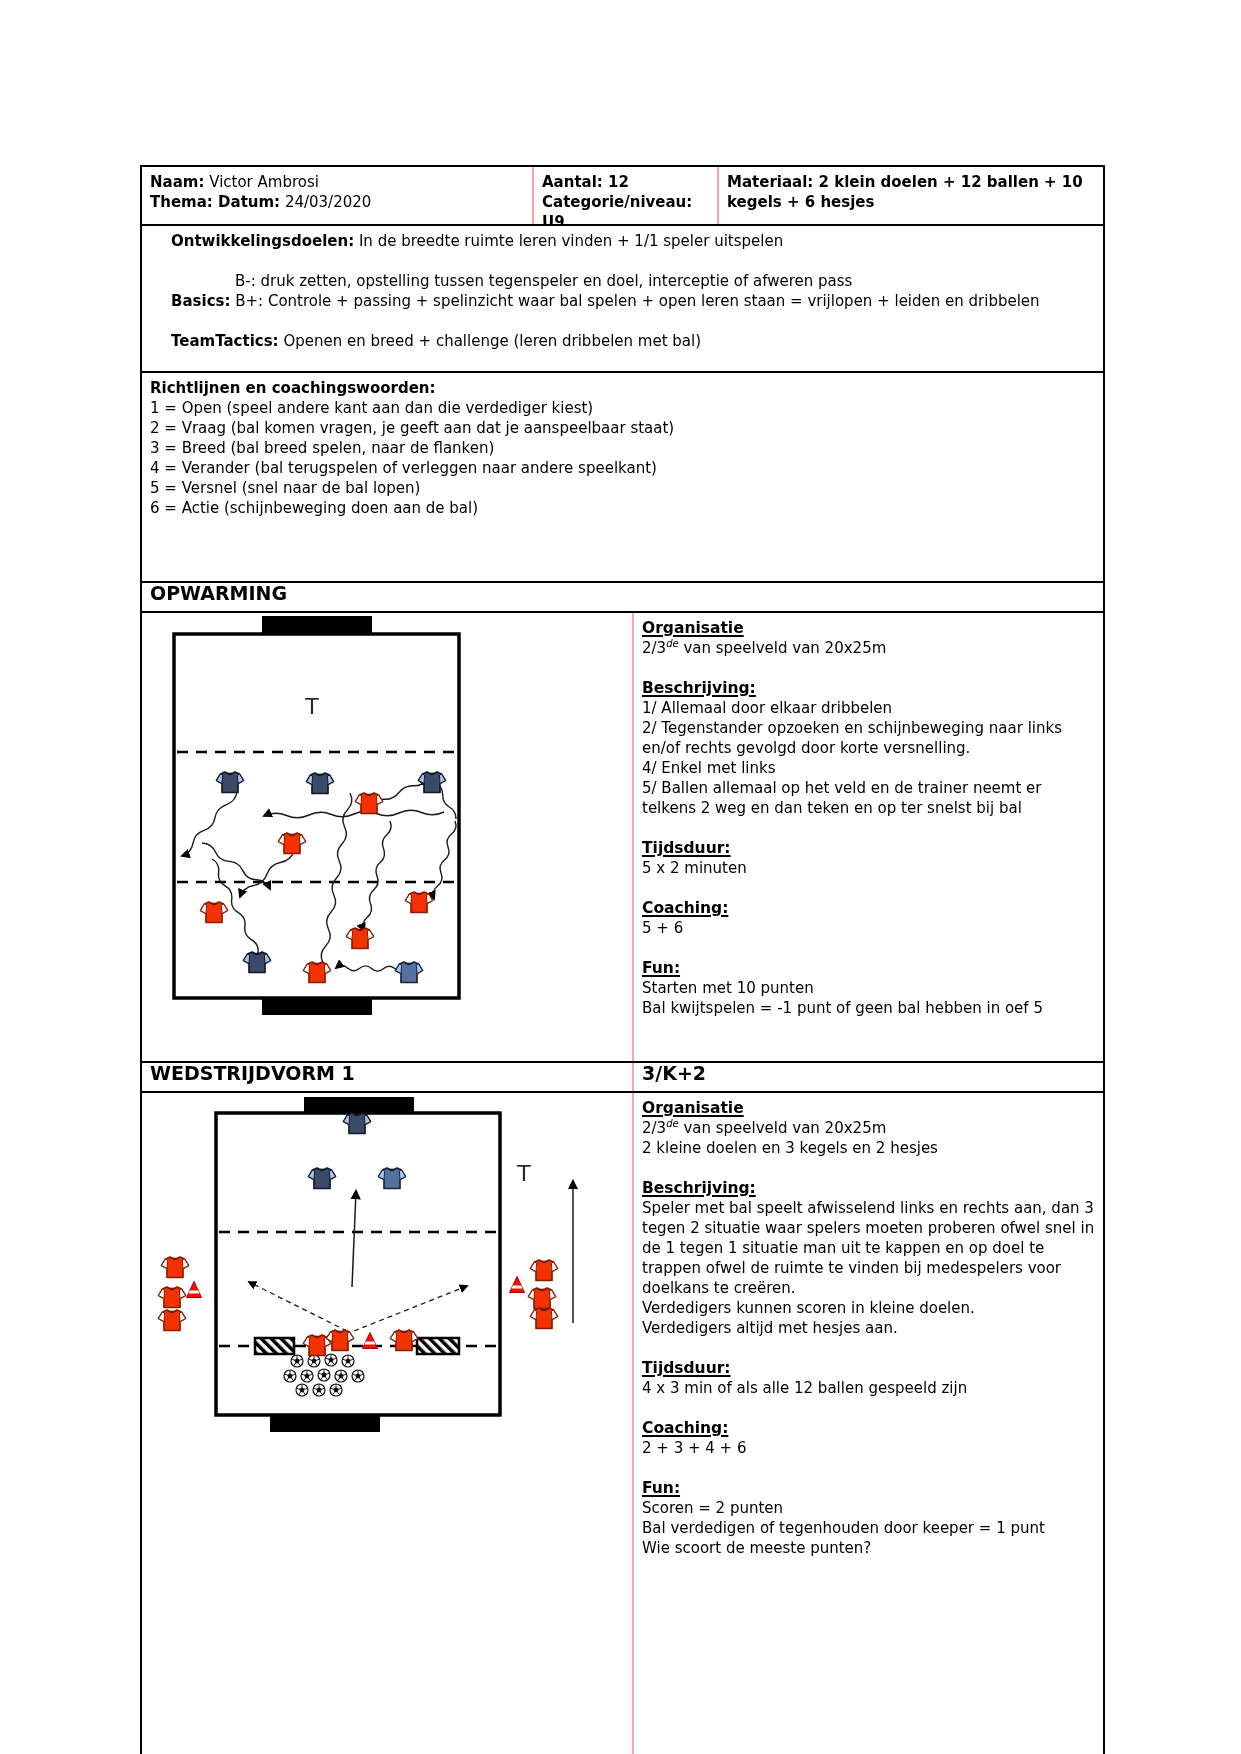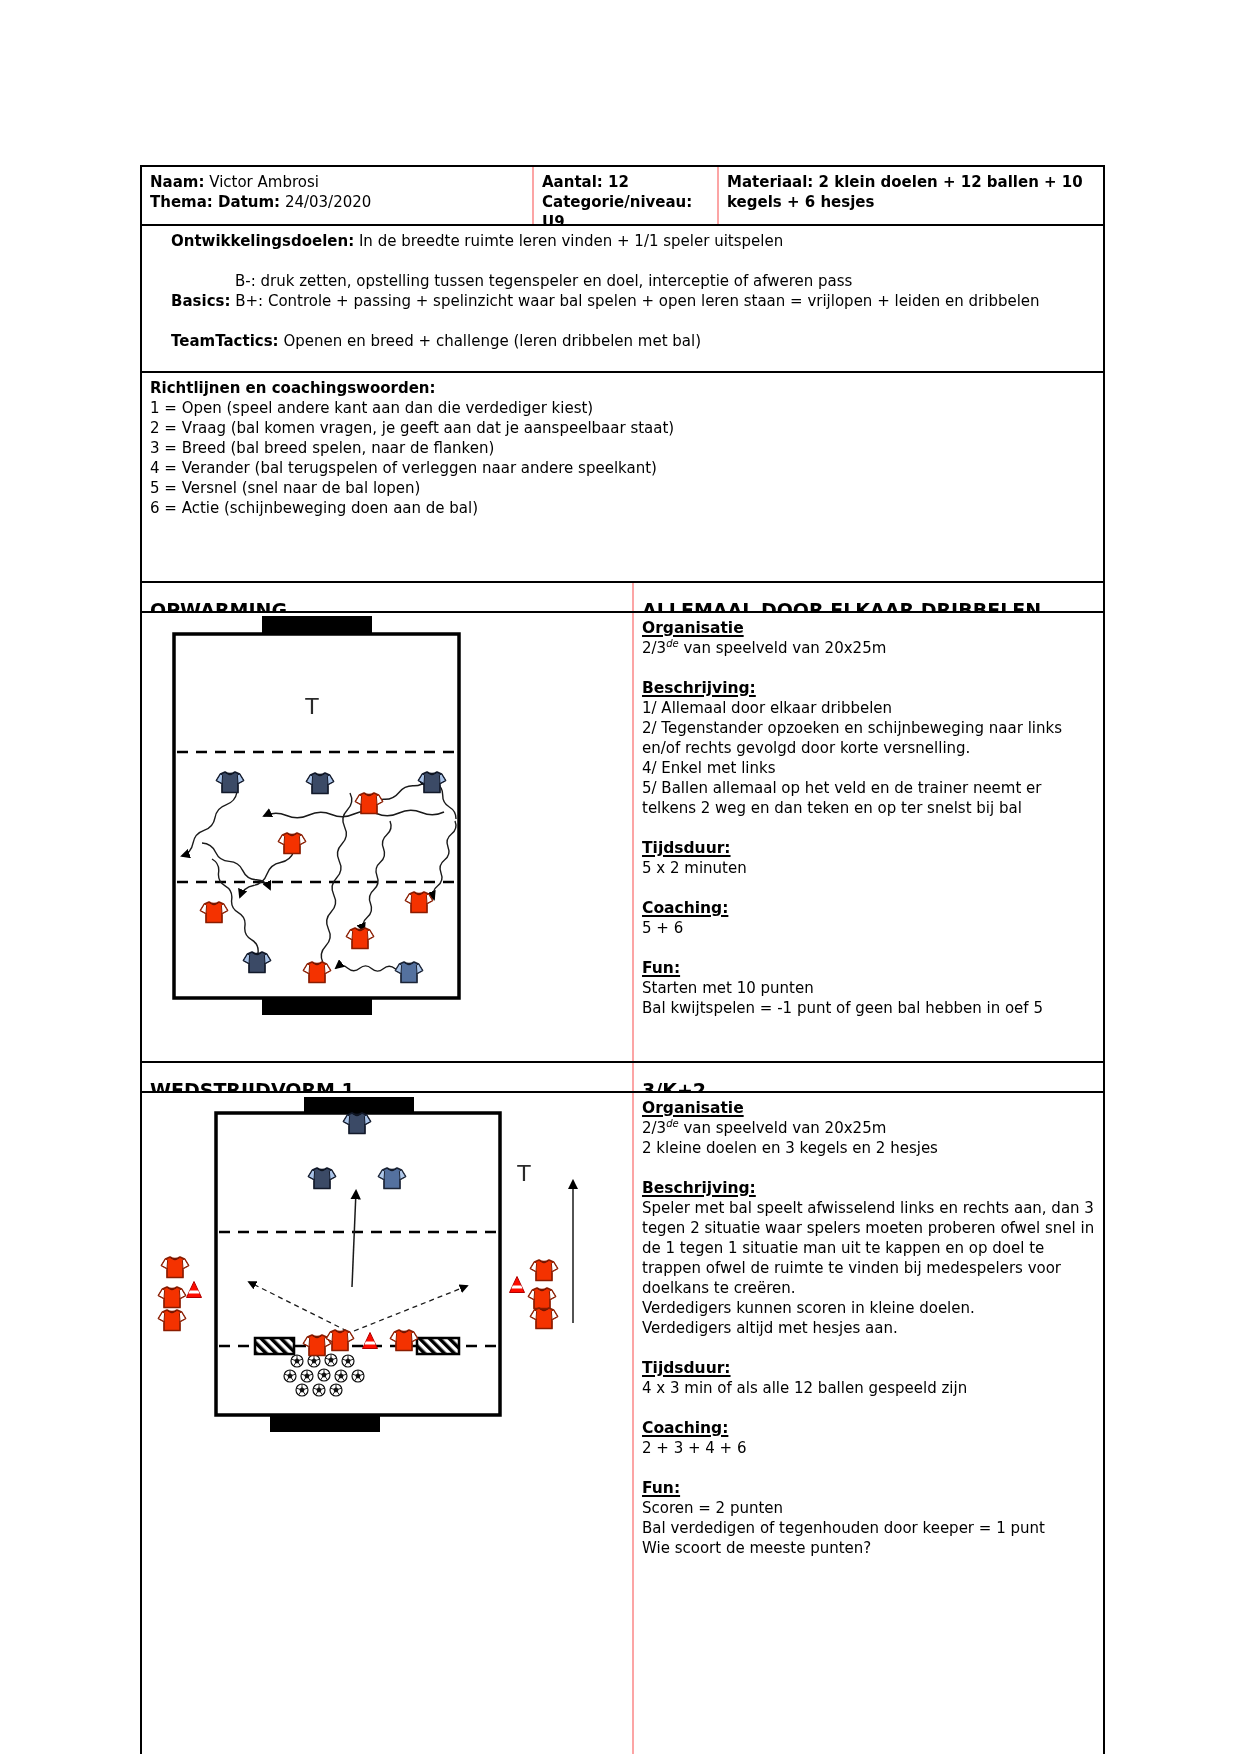--- a/index.html
+++ b/index.html
@@ -19,21 +19,21 @@
   .c + .c{border-left:2px solid #fca5a5;}
   .nopad{padding:0;}
   .row-header{grid-template-columns:390px 185px 1fr;height:57px;}
   .row-goals{grid-template-columns:1fr;height:147px;padding-left:21px;}
   .row-richt{grid-template-columns:1fr;height:210px;}
   .row-sechead{grid-template-columns:490px 1fr;height:30px;}
   .row-sec1{grid-template-columns:490px 1fr;height:450px;}
   .row-sec2{grid-template-columns:490px 1fr;height:677px;}
   .t{font-size:15px;line-height:20px;}
   b{font-weight:bold;}
-  .sectitle{font-size:19px;font-weight:bold;line-height:20px;padding-top:17px;white-space:nowrap;}
+  .sectitle{font-size:19px;font-weight:bold;line-height:20px;padding-top:0;white-space:nowrap;}
   .sub{font-weight:bold;text-decoration:underline;text-decoration-thickness:1.5px;text-underline-offset:2px;font-size:15.5px;line-height:20px;}
   .blk{margin-bottom:20px;}
   .line{font-size:15px;line-height:20px;}
   .indent{padding-left:64px;}
   .gap{height:20px;}
   sup{font-size:10px;vertical-align:super;line-height:0;font-style:italic;}
   .diagram{position:relative;width:100%;height:100%;}
   svg{display:block;}
 </style>
 </head>
@@ -76,21 +76,20 @@
           <div class="line">3 = Breed (bal breed spelen, naar de flanken)</div>
           <div class="line">4 = Verander (bal terugspelen of verleggen naar andere speelkant)</div>
           <div class="line">5 = Versnel (snel naar de bal lopen)</div>
           <div class="line">6 = Actie (schijnbeweging doen aan de bal)</div>
         </div>
     </div>
   </div>
 
   <div class="row row-sechead">
     <div class="c sectitle">OPWARMING</div>
-    <div class="c sectitle">ALLEMAAL DOOR ELKAAR DRIBBELEN</div>
   </div>
 
   <div class="row row-sec1">
     <div class="c nopad">
       <div class="diagram" id="diag1">
           <svg width="490" height="450" viewBox="0 0 490 450">
             <defs>
               <marker id="d1arr" viewBox="0 0 10 10" refX="8" refY="5" markerWidth="7" markerHeight="7" orient="auto">
                 <path d="M0,0 L10,5 L0,10 Z" fill="#000"></path>
               </marker>

